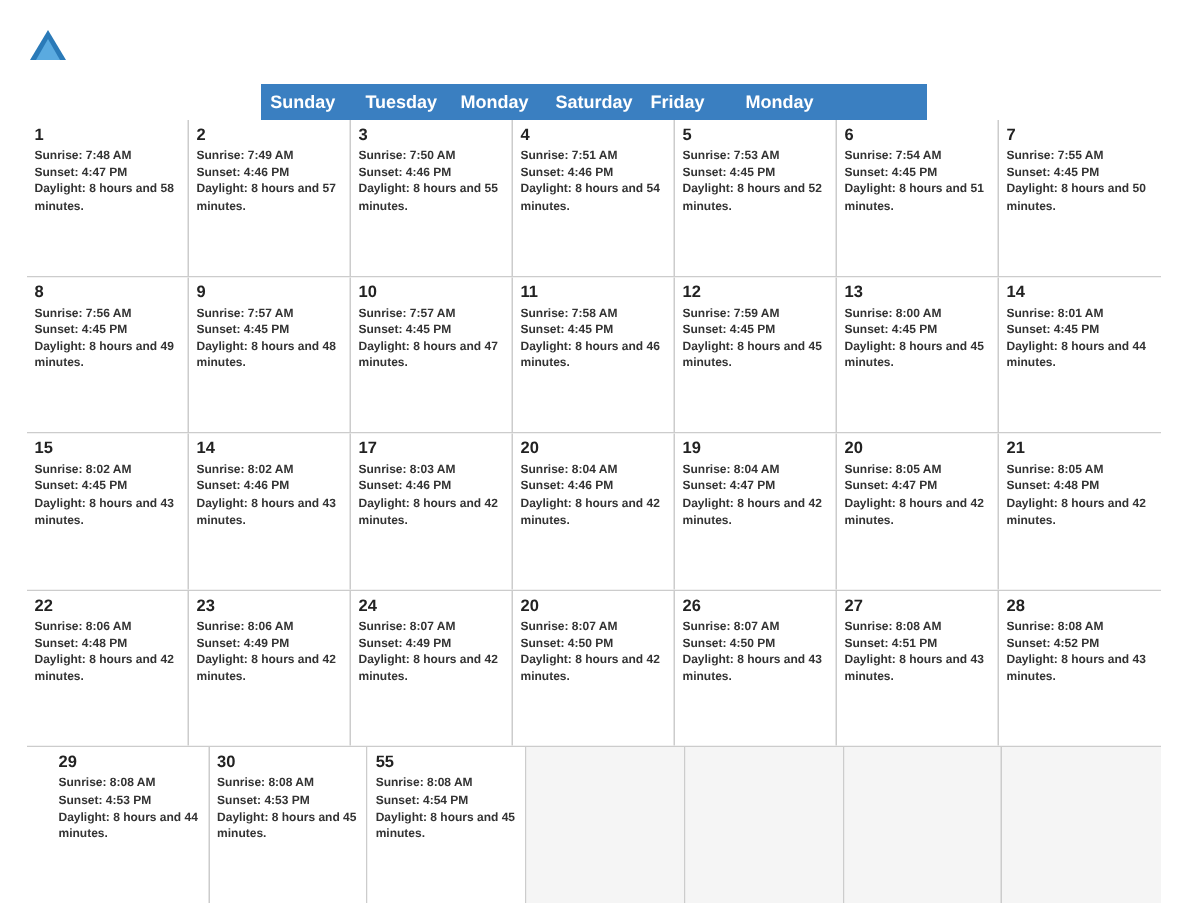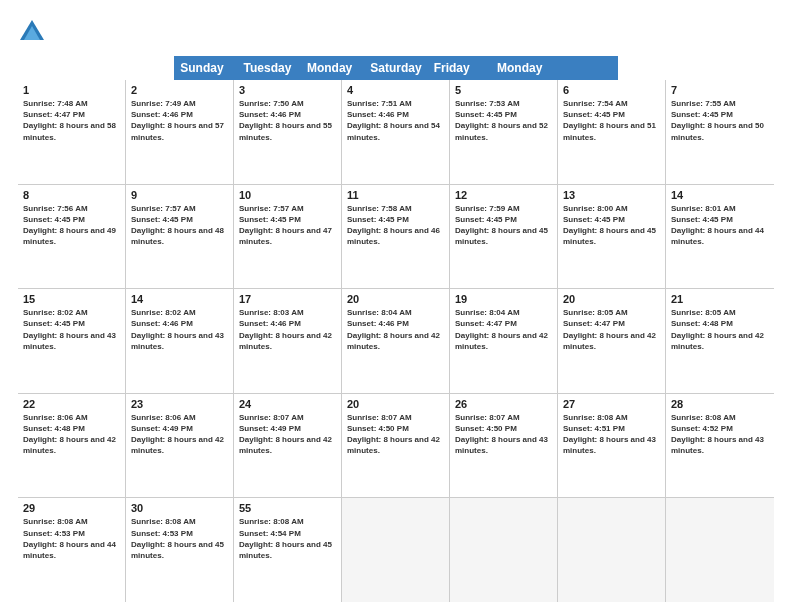--- a/index.html
+++ b/index.html
@@ -84,20 +84,21 @@
       flex-direction: column;
     }
     .cal-row {
       display: grid;
       grid-template-columns: repeat(7, 1fr);
       flex: 1;
       border-bottom: 1px solid #ccc;
     }
     .cal-row:last-child {
       border-bottom: none;
+      margin-left: 16px;
     }
     .cal-cell {
       border-right: 1px solid #ccc;
       padding: 4px 5px;
       font-size: 8.5px;
       color: #333;
       background: #fff;
       overflow: hidden;
     }
     .cal-cell:last-child {

